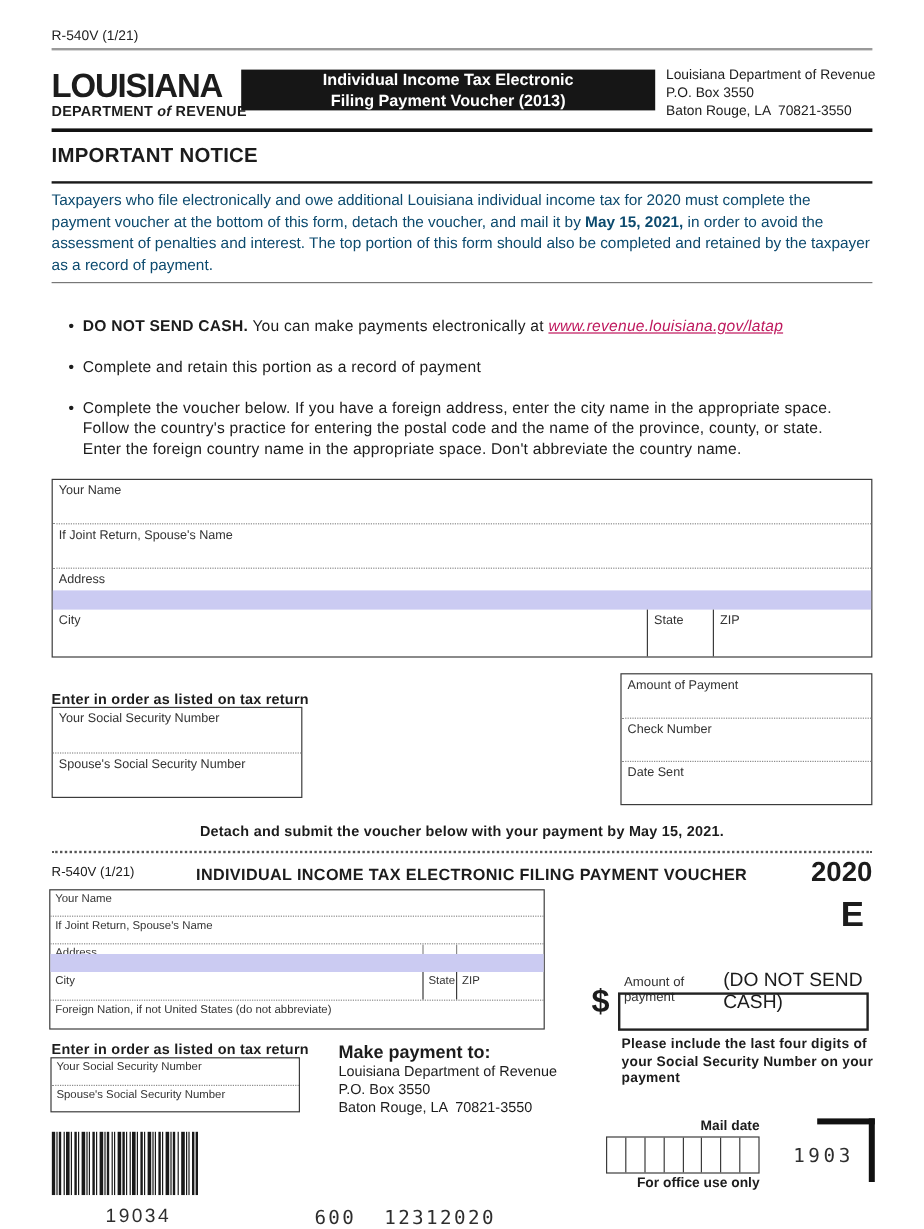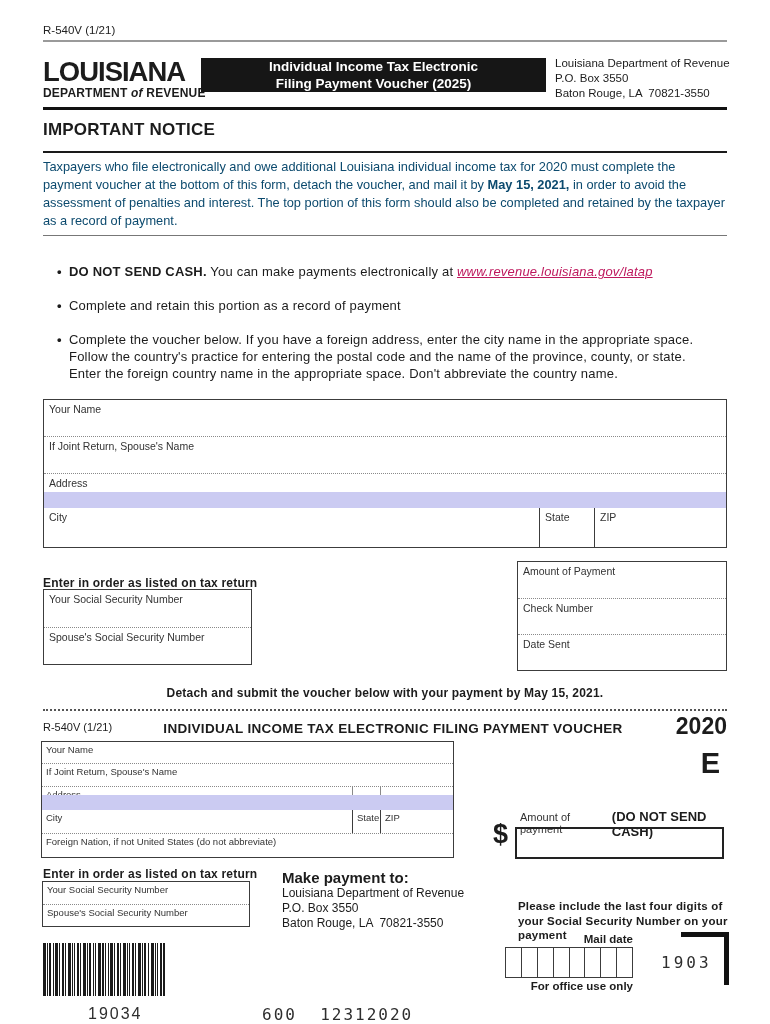--- a/index.html
+++ b/index.html
@@ -85,24 +85,24 @@
   .vr-address .va-c2 { width: 73px; border-left: 1px solid #8a8a8a; }
   .v-highlight { height: 15px; background: #cbcbf2; }
   .vr-city { height: 23px; display: flex; }
   .vr-city .vc-city { flex: 1; }
   .vr-city .vc-state { width: 28px; border-left: 1px solid #3c3c3c; }
   .vr-city .vc-zip { width: 73px; border-left: 1px solid #3c3c3c; }
   .vr-foreign { height: 24px; }
 
   .v-amount-labels { position: absolute; left: 477px; top: 98px; display: flex; gap: 13px; align-items: baseline; }
   .v-amount-label { font-size: 11px; color: #333; }
-  .v-nocash { font-size: 13px; font-weight: bold; }
+  .v-nocash { font-size: 16px; font-weight: normal; }
   .v-dollar { position: absolute; left: 450px; top: 108px; font-size: 27px; font-weight: bold; }
   .v-amount-box { position: absolute; left: 472px; top: 116px; width: 209px; height: 32px; border: 2px solid #222; }
-  .v-ssn-note { position: absolute; left: 475px; top: 152px; width: 222px; font-size: 11.5px; font-weight: bold; line-height: 14.5px; letter-spacing: 0.2px; margin-top: 36px; }
+  .v-ssn-note { position: absolute; left: 475px; top: 152px; width: 222px; font-size: 11.5px; font-weight: bold; line-height: 14.5px; letter-spacing: 0.2px; }
 
   .v-enter-heading { position: absolute; left: 0; top: 156px; font-size: 12px; font-weight: bold; letter-spacing: 0.2px; }
   .v-ssn-box { position: absolute; left: -1px; top: 170px; width: 208px; border: 1px solid #3c3c3c; }
   .v-ssn-row { height: 22px; }
   .v-ssn-row + .v-ssn-row { border-top: 1px dotted #8a8a8a; }
 
   .v-payto { position: absolute; left: 239px; top: 158px; }
   .v-payto-heading { font-size: 15px; font-weight: bold; }
   .v-payto-line { font-size: 12px; line-height: 15px; white-space: pre; }
 
@@ -128,21 +128,21 @@
   <div class="form-number">R-540V (1/21)</div>
   <div class="rule-thin"></div>
 
   <div class="header">
     <div class="logo">
       <div class="logo-line1">LOUISIANA</div>
       <div class="logo-line2"><span>DEPARTMENT</span> <span class="of">of</span> <span>REVENUE</span></div>
     </div>
     <div class="title-box">
       <div>Individual Income Tax Electronic</div>
-      <div>Filing Payment Voucher (2025)</div>
+      <div>Filing Payment Voucher (2013)</div>
     </div>
     <div class="agency"><div>Louisiana Department of Revenue</div><div>P.O. Box 3550</div><div>Baton Rouge, LA  70821-3550</div></div>
   </div>
   <div class="rule-thick"></div>
 
   <div class="notice-heading">IMPORTANT NOTICE</div>
   <p class="notice-body"><span>Taxpayers who file electronically and owe additional Louisiana individual income tax for 2020 must complete the payment voucher at the bottom of this form, detach the voucher, and mail it by </span><span class="b-bold">May 15, 2021,</span><span> in order to avoid the assessment of penalties and interest. The top portion of this form should also be completed and retained by the taxpayer as a record of payment.</span></p>
   <div class="rule-thin2"></div>
 
   <ul class="bullets">

